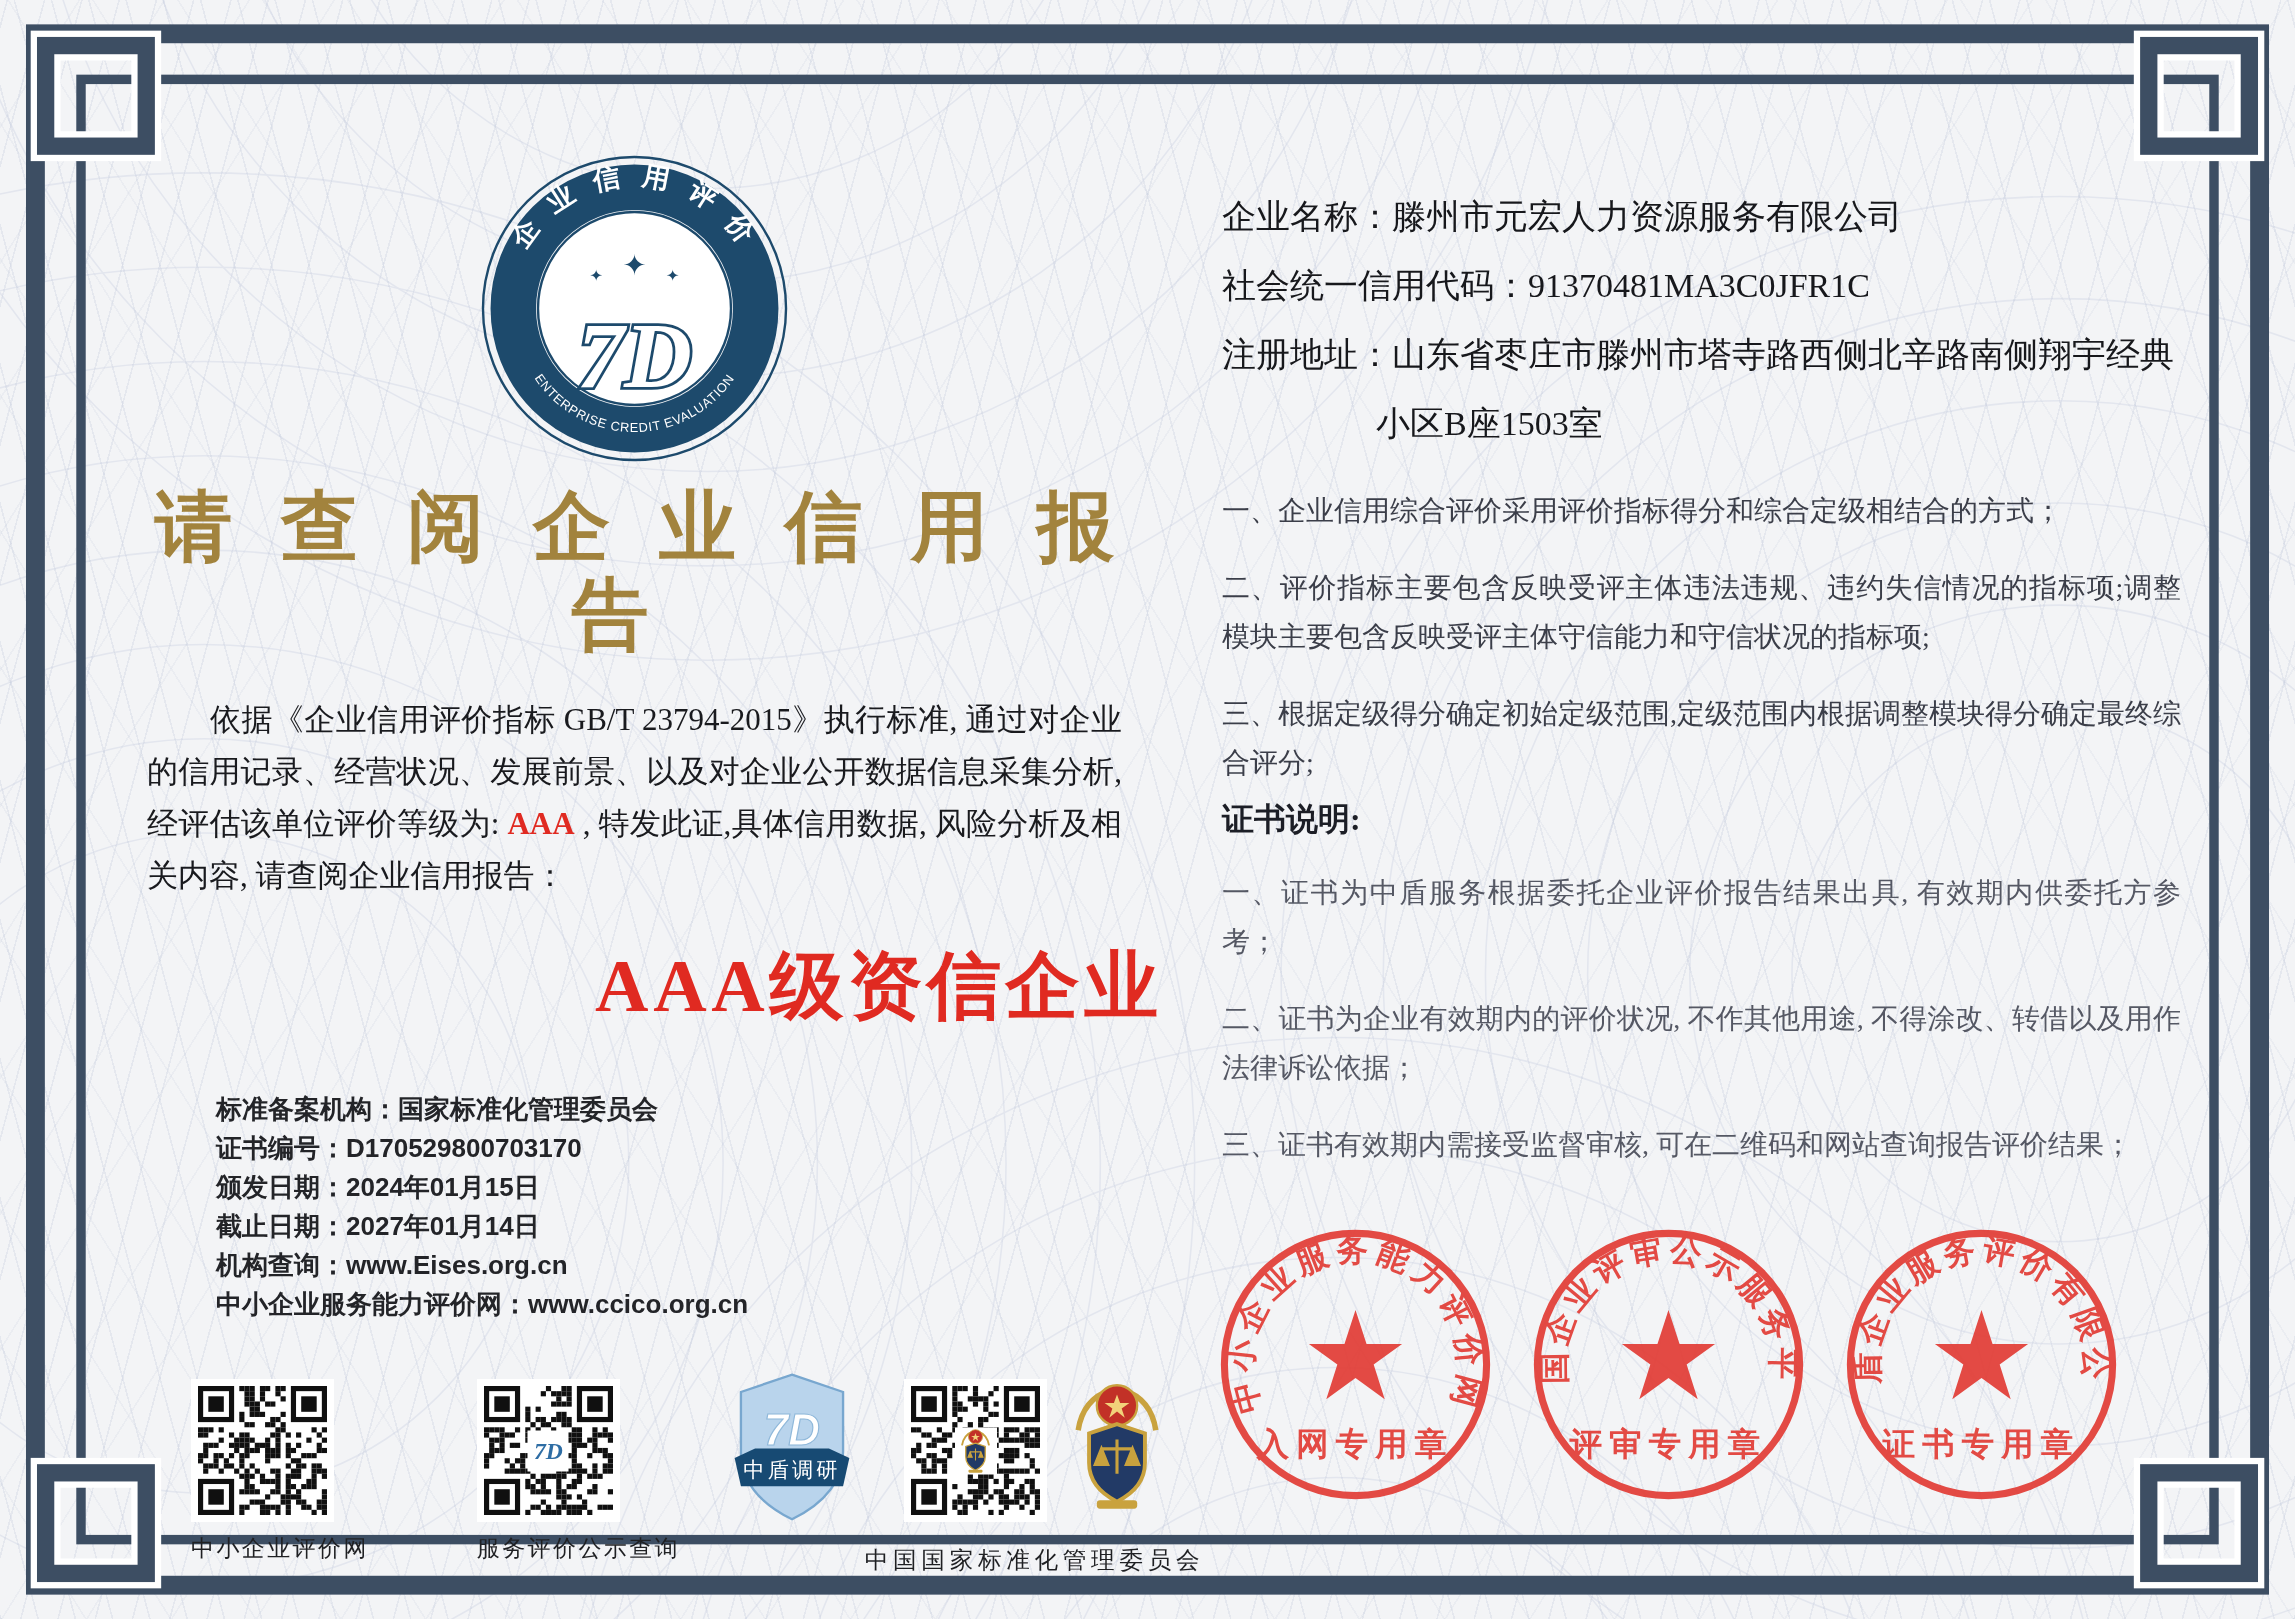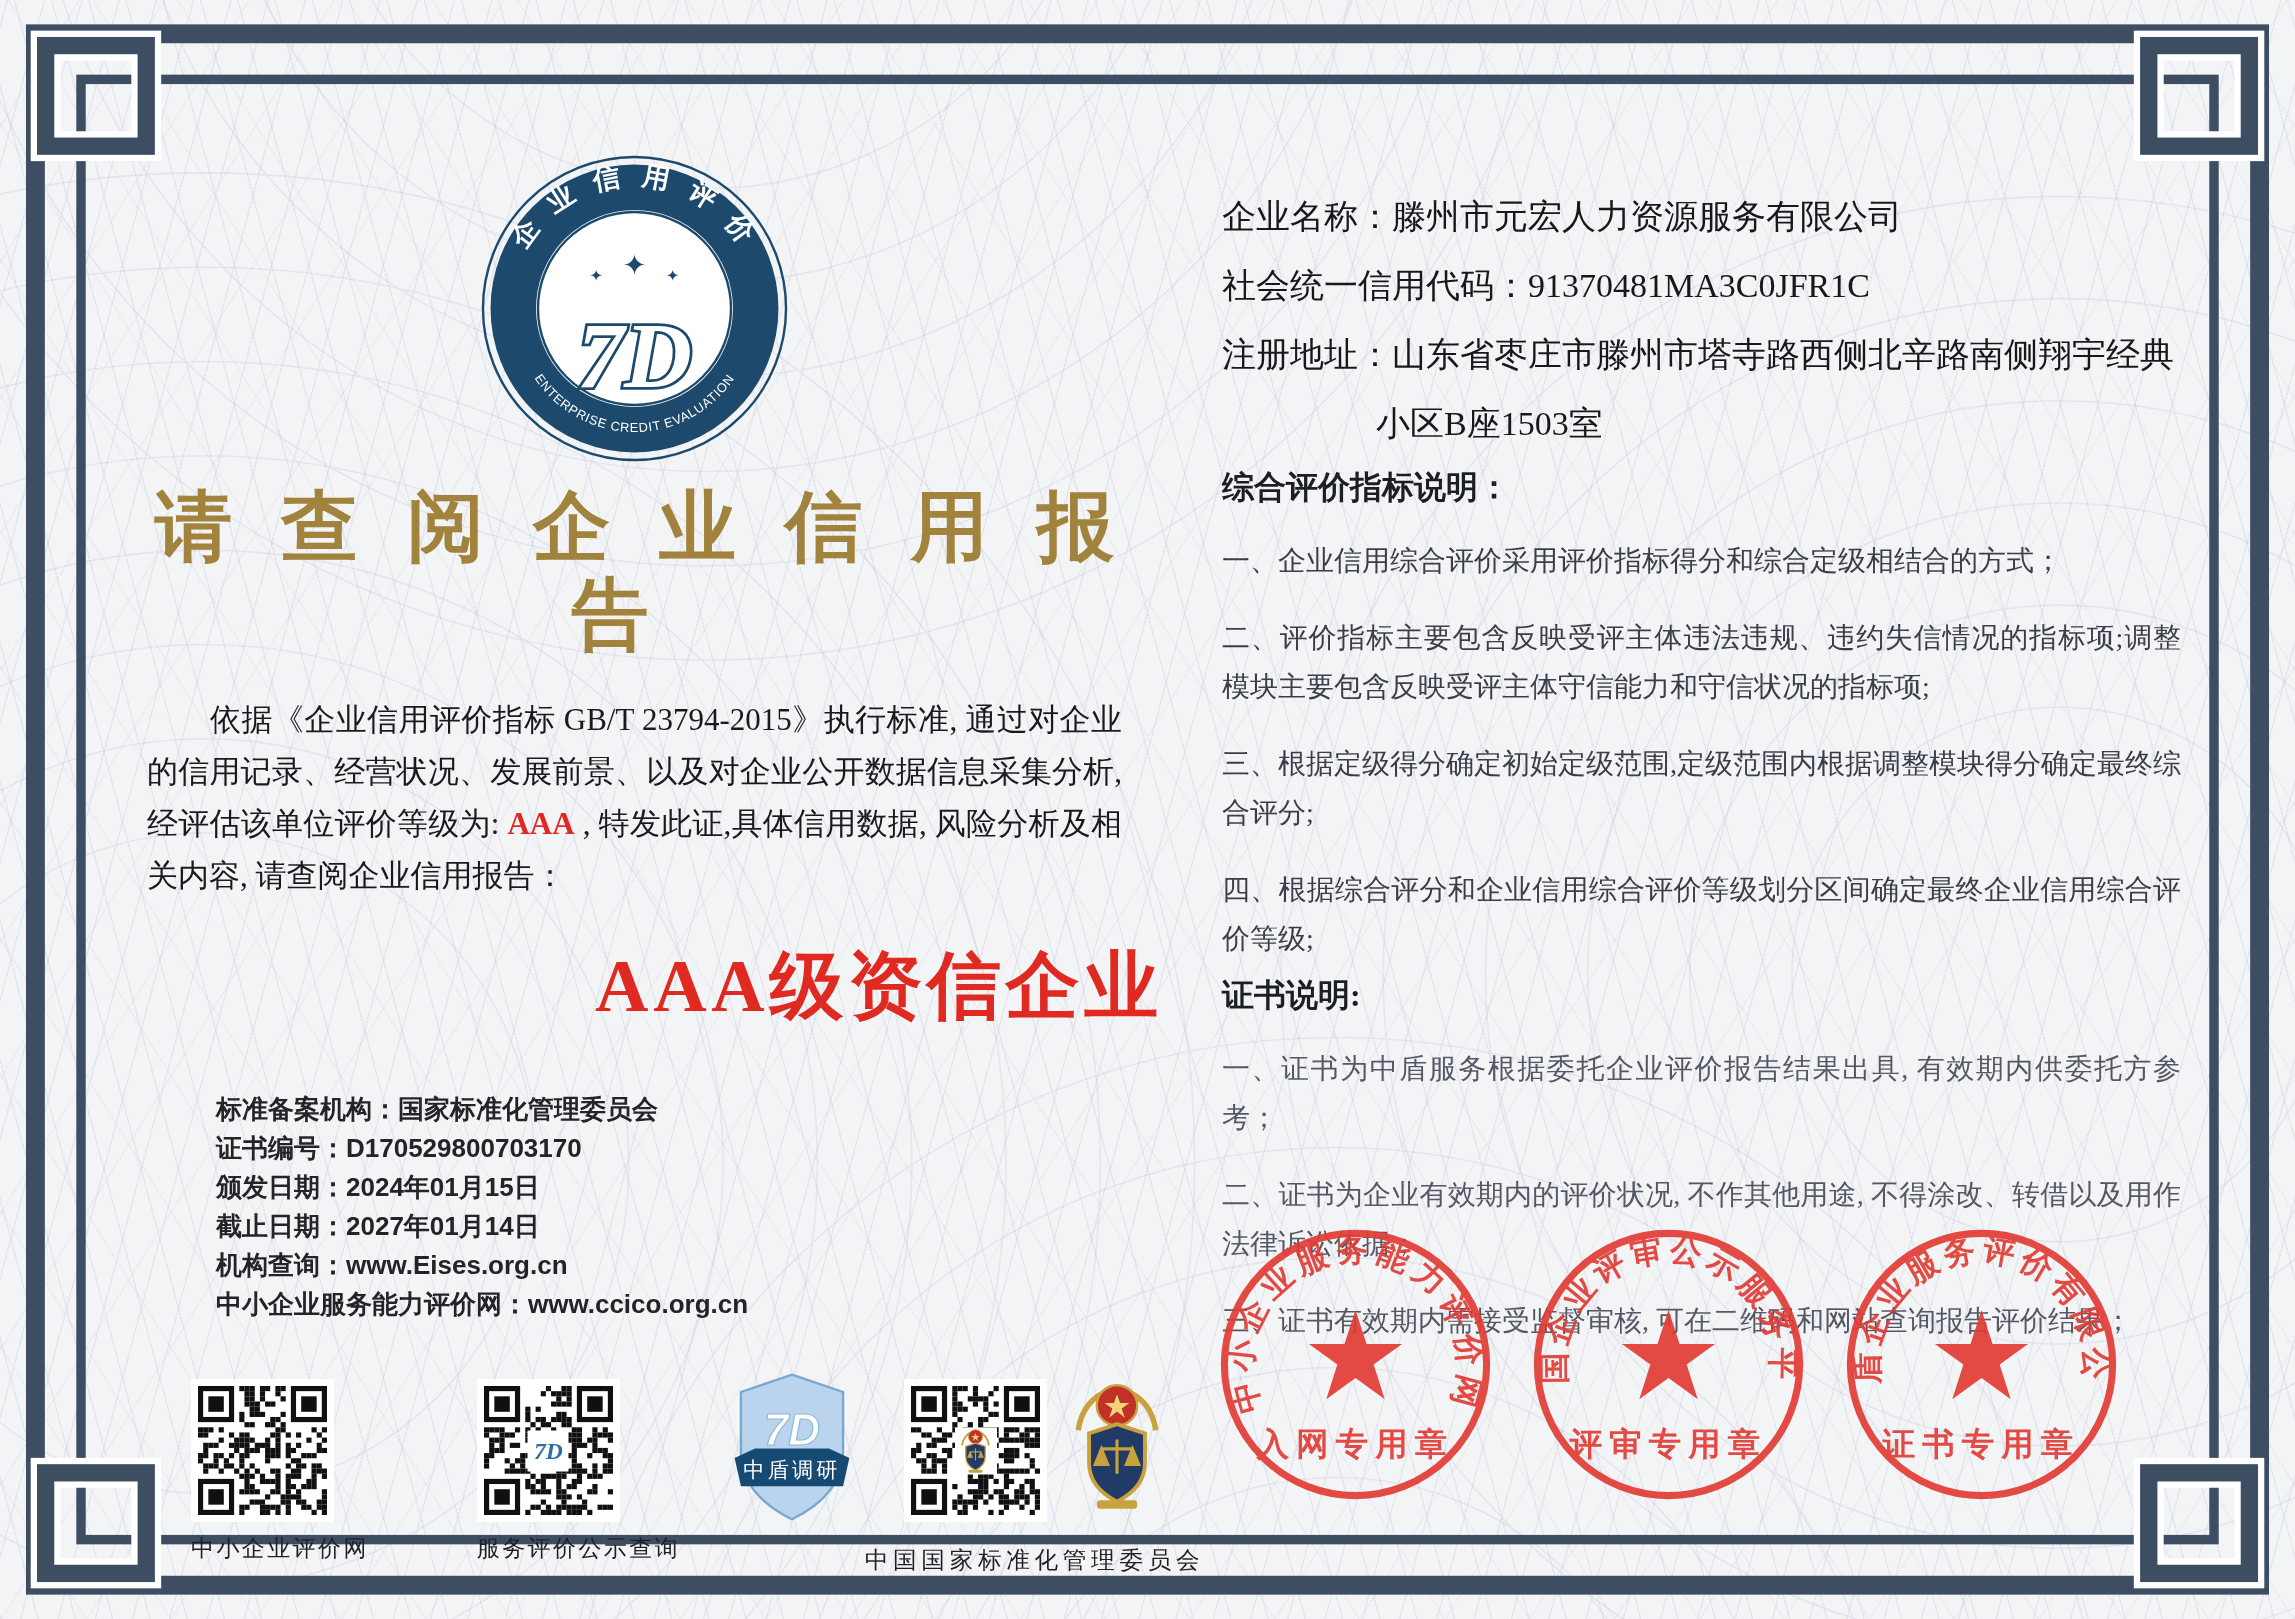--- a/index.html
+++ b/index.html
@@ -830,25 +830,23 @@
       </div>
     </div>
   </div>
 
   <div class="right-col">
     <div class="comp-row"><span class="lbl">企业名称：</span><span>滕州市元宏人力资源服务有限公司</span></div>
     <div class="comp-row"><span class="lbl">社会统一信用代码：</span><span>91370481MA3C0JFR1C</span></div>
     <div class="comp-row"><span class="lbl">注册地址：</span><span>山东省枣庄市滕州市塔寺路西侧北辛路南侧翔宇经典</span></div>
     <div class="comp-row addr2"><span>小区B座1503室</span></div>
 
-    <div class="sec-head">综合评价指标说明：</div>
     <p class="ind-item">一、企业信用综合评价采用评价指标得分和综合定级相结合的方式；</p>
     <p class="ind-item">二、评价指标主要包含反映受评主体违法违规、违约失信情况的指标项;调整模块主要包含反映受评主体守信能力和守信状况的指标项;</p>
     <p class="ind-item">三、根据定级得分确定初始定级范围,定级范围内根据调整模块得分确定最终综合评分;</p>
-    <p class="ind-item">四、根据综合评分和企业信用综合评价等级划分区间确定最终企业信用综合评价等级;</p>
 
     <div class="sec-head">证书说明:</div>
     <p class="note-item">一、证书为中盾服务根据委托企业评价报告结果出具, 有效期内供委托方参考；</p>
     <p class="note-item">二、证书为企业有效期内的评价状况, 不作其他用途, 不得涂改、转借以及用作法律诉讼依据；</p>
     <p class="note-item">三、证书有效期内需接受监督审核, 可在二维码和网站查询报告评价结果；</p>
   </div>
 
   <div class="stamps">
     <svg class="stamp" width="277" height="308" viewBox="0 0 350 390">
       <circle cx="175" cy="183" r="166" fill="none" stroke="#e23c35" stroke-width="9"></circle>

